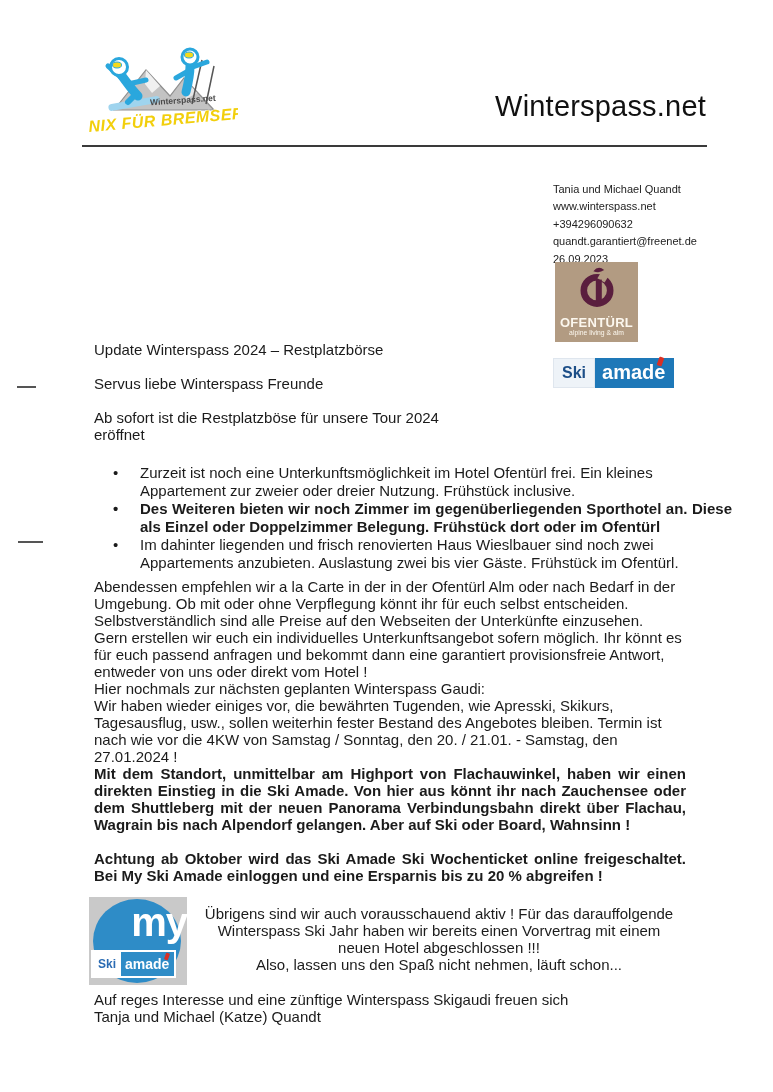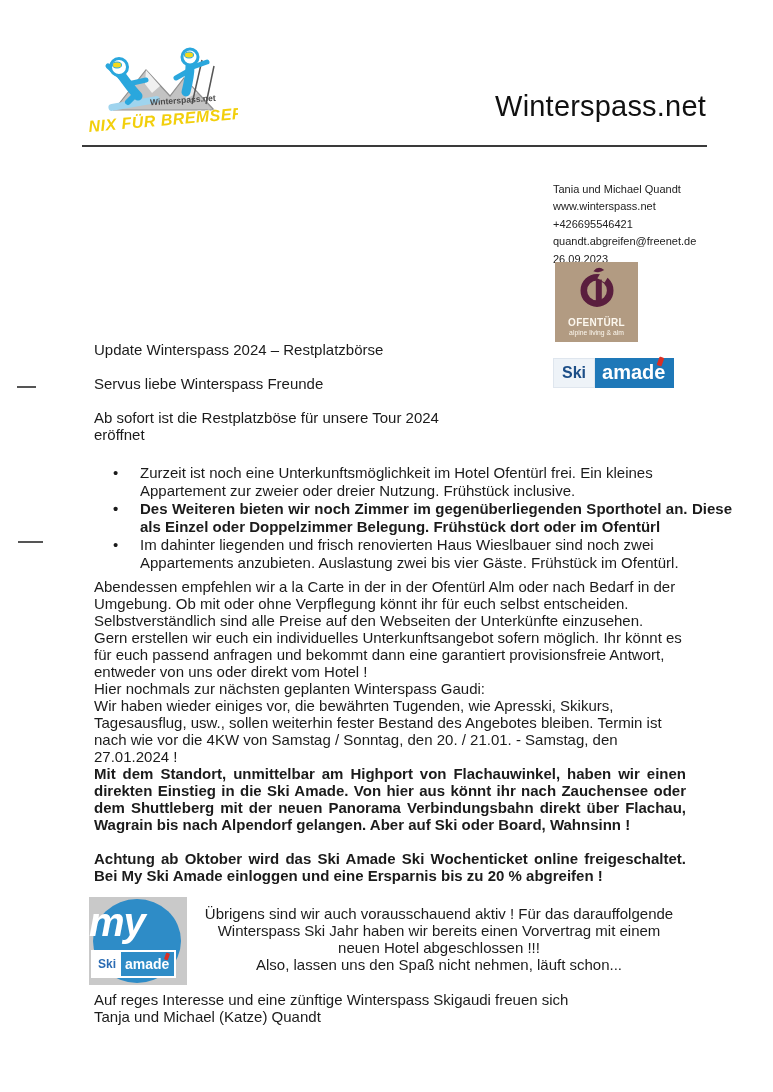--- a/index.html
+++ b/index.html
@@ -21,21 +21,21 @@
   .contact { position:absolute; left:553px; top:159px; font-size:11px; color:#222;margin-top:22px; }
   .contact div { line-height:17.4px; white-space:nowrap; }
 
   
   .ofentuerl {
     position:absolute; left:555px; top:262px; width:83px; height:80px;
     background:#b29b82; display:flex; flex-direction:column; align-items:center;
     justify-content:flex-end; padding-bottom:5px; box-sizing:border-box;
   }
   .ofentuerl svg { position:absolute; top:5px; left:50%; transform:translateX(-50%); }
-  .ofentuerl .of-title { font-size:10px; font-weight:bold; color:#fcf7ee; letter-spacing:0.3px; line-height:11px; }
+  .ofentuerl .of-title { font-size:13px; font-weight:bold; color:#fcf7ee; letter-spacing:0.3px; line-height:11px; }
   .ofentuerl .of-sub { font-size:6.8px; color:#fcf7ee; line-height:9px; }
 
   .skiamade { position:absolute; left:553px; top:358px; height:30px; display:flex; }
   .skiamade .ski {
     background:#eef3f8; border:1px solid #dfe6ee; color:#1c4e87; font-weight:bold;
     font-size:16px; display:flex; align-items:center; padding:0 8px; box-sizing:border-box;
   }
   .skiamade .amade {
     background:#1e78b8; color:#fff; font-weight:bold; font-size:20px;
     display:flex; align-items:center; padding:0 9px 2px 7px; position:relative;
@@ -68,22 +68,22 @@
 
   .b-main      { top:578px; }
   .b-achtung   { top:850px; }
   .b-uebrigens { top:905px; left:200px; width:478px;text-align:center; }
   .b-closing   { top:991px; }
 
   
   .mylogo { position:absolute; left:89px; top:897px; width:98px; height:88px; background:#c9c9c9; }
   .mylogo .circle { position:absolute; left:4px; top:2px; width:88px; height:84px; border-radius:50%; background:#2e8cc7; }
   .mylogo .my {
-    position:absolute; left:0; right:0; top:2px; text-align:left;
-    font-size:40px; font-weight:bold; color:#fff; letter-spacing:-1px; line-height:46px;font-style:italic;
+    position:absolute; left:0; right:0; top:2px; text-align:right;
+    font-size:40px; font-weight:bold; color:#fff; letter-spacing:-1px; line-height:46px;
   }
   .mylogo .band { position:absolute; left:2px; top:53px; display:flex; border:2px solid #fff; height:24px; box-sizing:content-box; }
   .mylogo .band .ski { background:#fff; color:#2a6bb3; font-weight:bold; font-size:12px; display:flex; align-items:center; padding:0 5px; }
   .mylogo .band .amade { background:#2e8cc7; color:#fff; font-weight:bold; font-size:14px; display:flex; align-items:center; padding:0 5px 1px 4px; position:relative; }
   .mylogo .red-accent { width:4px; height:7px; top:-3px; left:3px; }
 </style>
 </head>
 <body>
 
 <div class="page">
@@ -115,22 +115,22 @@
     <text x="97" y="63" text-anchor="middle" font-size="8.5" font-weight="bold" fill="#4a4a4a" transform="rotate(-4 97 63)">Winterspass.net</text>
     <text x="3" y="92" font-size="16" font-weight="bold" font-style="italic" fill="#f2cf0c" stroke="#ffffff" stroke-width="1" paint-order="stroke" letter-spacing="0.5" transform="rotate(-5 3 92)">NIX FÜR BREMSER</text>
   </svg>
 
   <div class="page-title">Winterspass.net</div>
   <div class="header-rule"></div>
 
   <div class="contact">
     <div>Tania und Michael Quandt</div>
     <div>www.winterspass.net</div>
-    <div>+426695546421</div>
-    <div>quandt.abgreifen@freenet.de</div>
+    <div>+394296090632</div>
+    <div>quandt.garantiert@freenet.de</div>
     <div>26.09.2023</div>
   </div>
 
   <div class="ofentuerl">
     <svg width="36" height="42" viewBox="0 0 30 34">
       <circle cx="15" cy="19" r="11" fill="none" stroke="#5a1e3e" stroke-width="5.5"></circle>
       <rect x="17" y="3" width="7" height="8" fill="#b29b82" transform="rotate(32 20 7)"></rect>
       <rect x="14" y="10" width="5" height="18" fill="#5a1e3e"></rect>
       <path d="M12,3 Q16,-2 21,2 Q17,5 12,3 Z" fill="#5a1e3e"></path>
     </svg>

